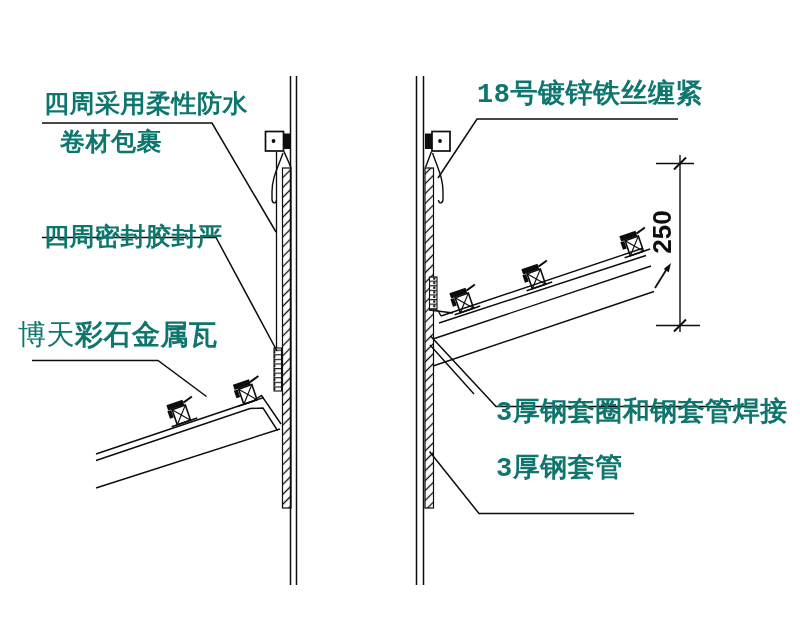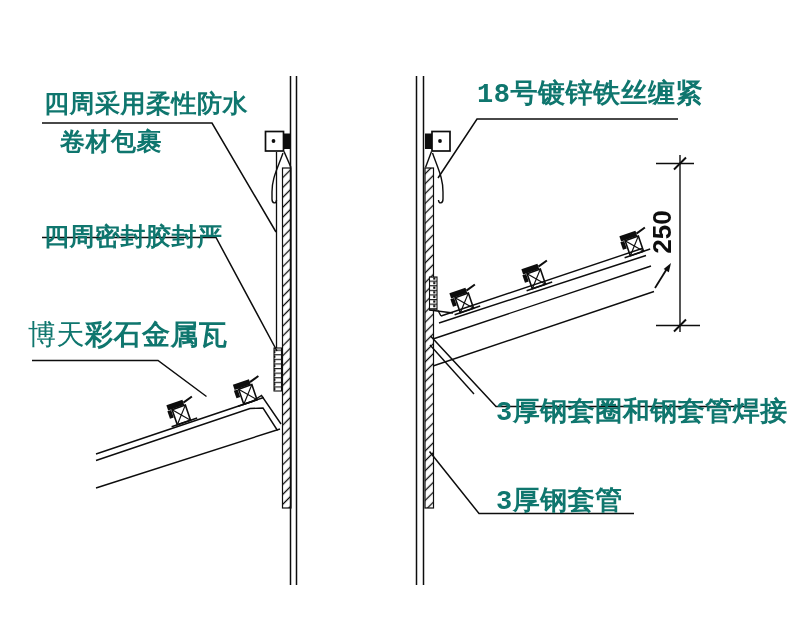--- a/index.html
+++ b/index.html
@@ -145,20 +145,20 @@
         <line x1="655" y1="288" x2="668" y2="267" stroke="#0d0d0d" stroke-width="1.8"></line>
         <polygon points="671,263 668.8,272.2 663.7,269" fill="#0d0d0d"></polygon>
       </g>
     </g>
   </svg>
 
   <div class="lbl lbl-left" style="left:44px;top:90px;">四周采用柔性防水</div>
   <div class="lbl lbl-left" style="left:60px;top:128px;">卷材包裹</div>
   <div class="lbl lbl-left" style="left:44px;top:203px;margin-top:20px;">四周密封胶封严</div>
 
-  <div class="lbl lbl-tile" style="left:28px;top:320px;"><span class="brand">博天</span><span>彩石金属瓦</span></div>
+  <div class="lbl lbl-tile" style="left:18px;top:320px;"><span class="brand">博天</span><span>彩石金属瓦</span></div>
 
   <div class="lbl lbl-right" style="left:477px;top:81px;">18号镀锌铁丝缠紧</div>
   <div class="lbl lbl-right" style="left:496px;top:372px;margin-top:27px;">3厚钢套圈和钢套管焊接</div>
-  <div class="lbl lbl-right" style="left:496px;top:488px;">3厚钢套管</div>
+  <div class="lbl lbl-right" style="left:496px;top:455px;">3厚钢套管</div>
 
   <div class="dim-250">250</div>
 </div>
 
 </body></html>

